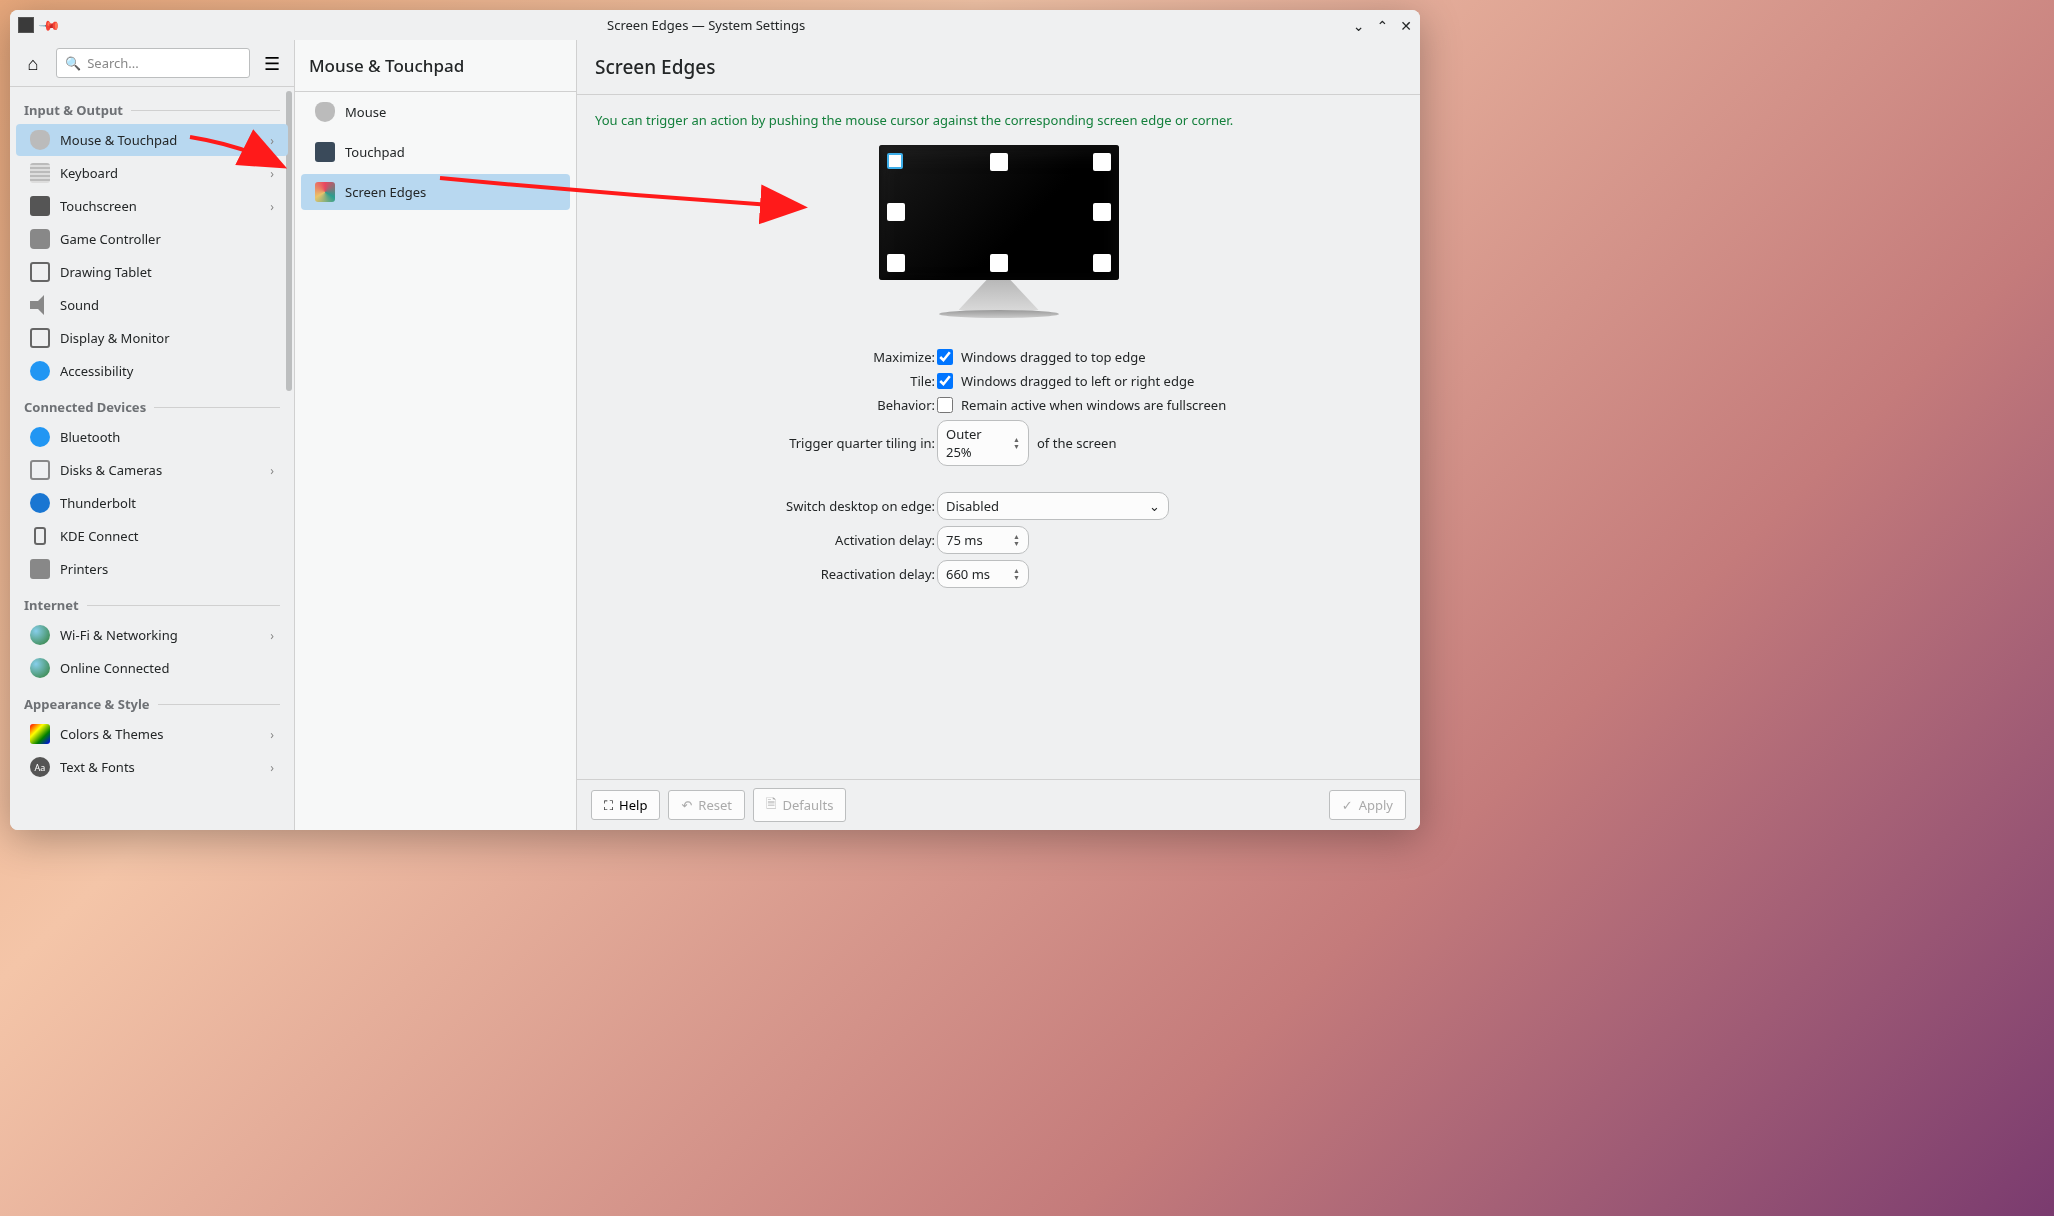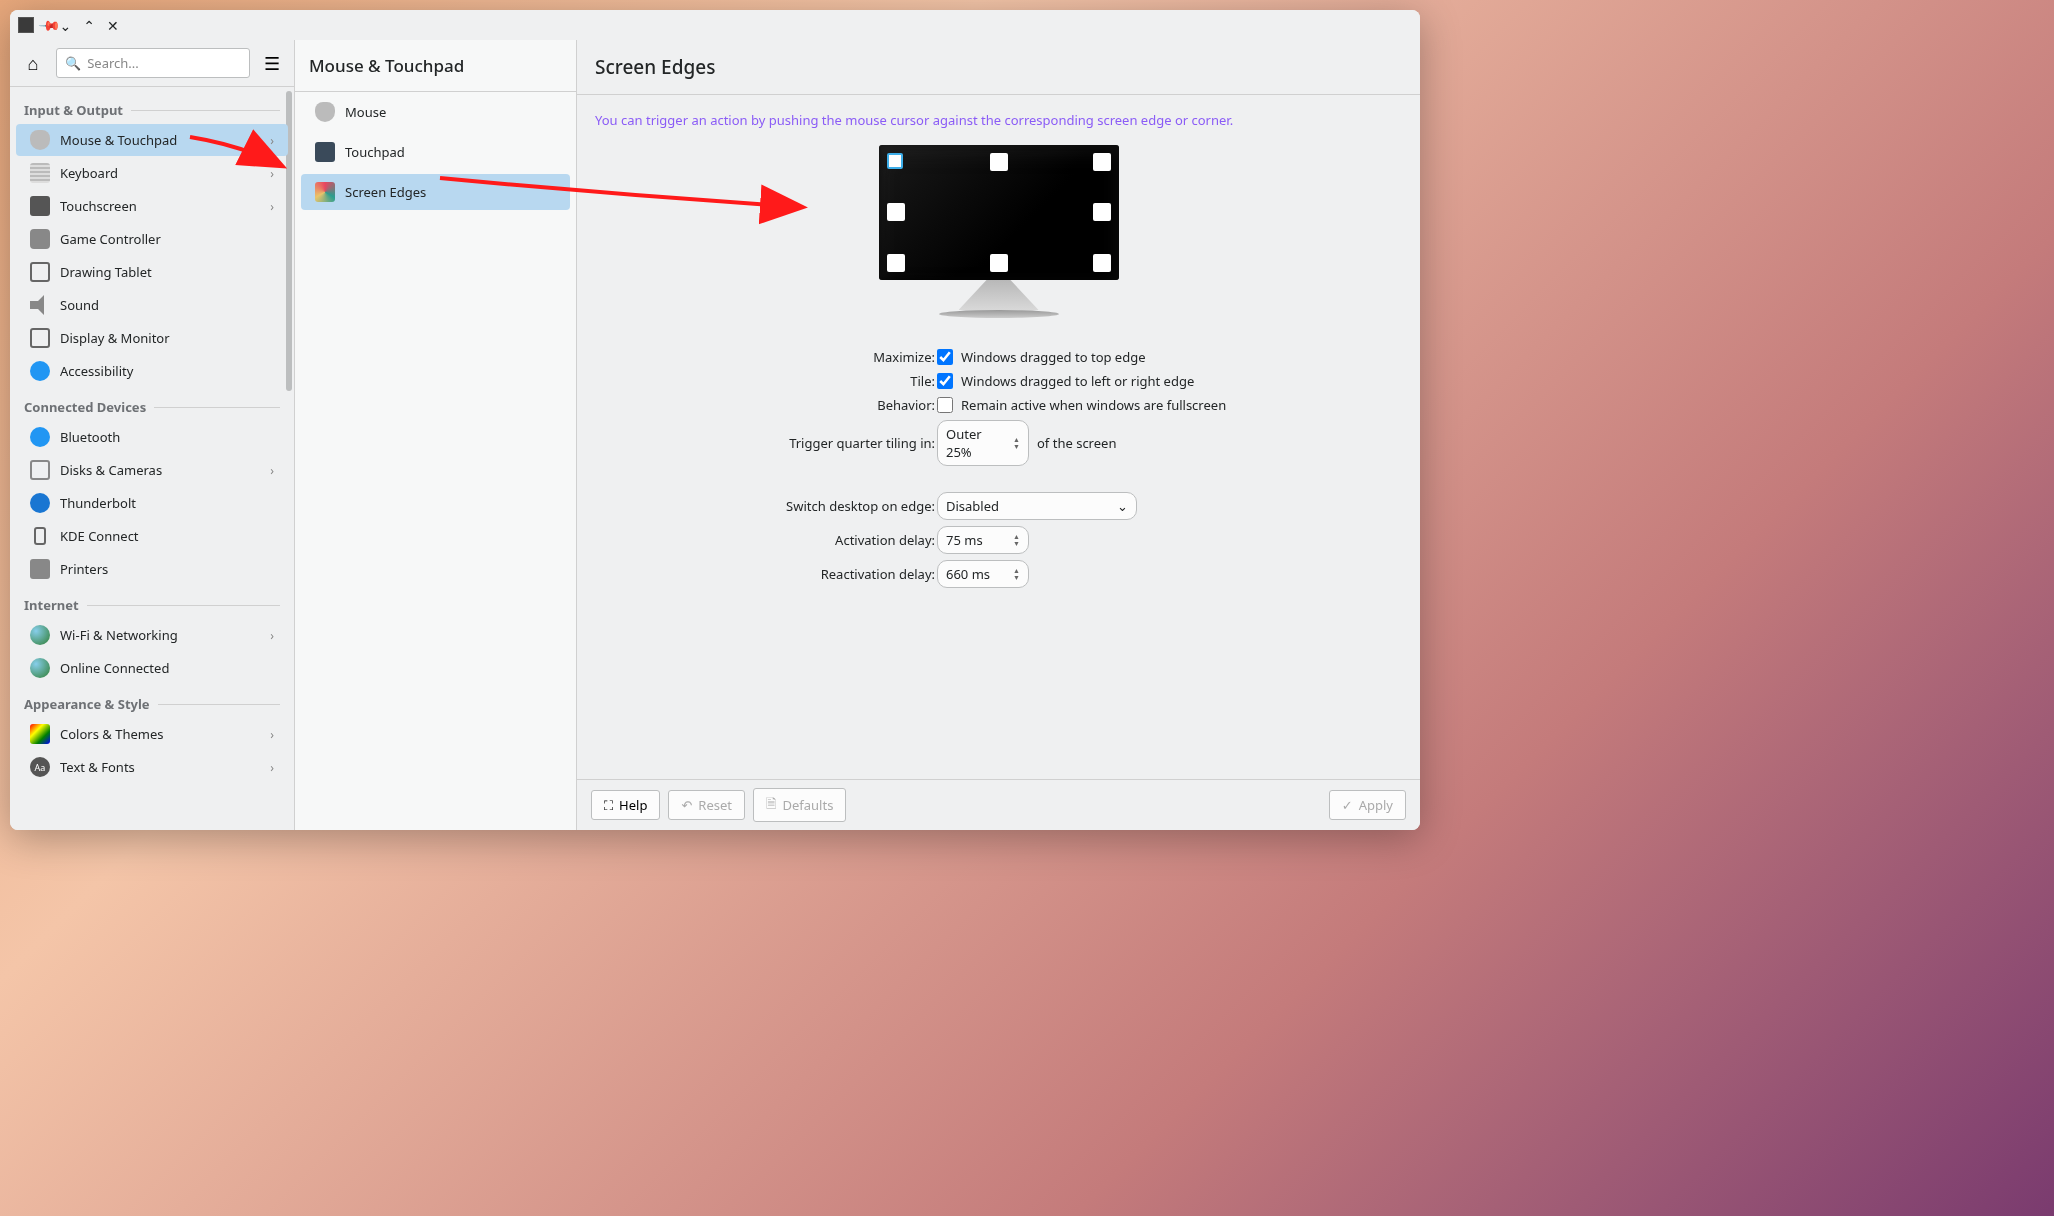--- a/index.html
+++ b/index.html
@@ -39,21 +39,21 @@
 .middle { width: 282px; background: #f7f8f8; border-right: 1px solid #d0d0d0; display: flex; flex-direction: column; }
 .middle-header { padding: 14px 14px; font-size: 17px; font-weight: 500; color: #232627; border-bottom: 1px solid #d0d0d0; }
 .sub-item { display: flex; align-items: center; padding: 8px 14px; margin: 2px 6px; font-size: 13px; color: #232627; border-radius: 4px; gap: 10px; }
 .sub-item .sicon { width: 20px; height: 20px; display: flex; align-items: center; justify-content: center; }
 .sub-item.selected { background: #b8d8f0; }
 
 
 .main { flex: 1; background: #eff0f1; display: flex; flex-direction: column; }
 .main-header { padding: 14px 18px; font-size: 19px; font-weight: 500; color: #232627; border-bottom: 1px solid #d0d0d0; }
 .main-body { flex: 1; padding: 16px 18px; overflow-y: auto; }
-.desc { font-size: 13px; color: #8b5cf6; margin-bottom: 16px; }
+.desc { font-size: 13px; color: #15803d; margin-bottom: 16px; }
 
 .monitor-wrap { display: flex; justify-content: center; margin-bottom: 30px; }
 .monitor { width: 240px; position: relative; }
 .screen { width: 240px; height: 135px; background: linear-gradient(135deg, #1a1a1a 0%, #000 60%); border-radius: 3px; position: relative; box-shadow: inset 0 8px 20px rgba(50,50,50,0.3), inset 0 -2px 6px rgba(0,0,0,0.8); }
 .hotspot { position: absolute; width: 18px; height: 18px; background: #fff; border-radius: 2px; }
 .hotspot.sel { background: #fff; border: 2px solid #3daee9; width: 16px; height: 16px; }
 .hs-tl { top: 8px; left: 8px; } .hs-t { top: 8px; left: 111px; } .hs-tr { top: 8px; right: 8px; }
 .hs-l { top: 58px; left: 8px; } .hs-r { top: 58px; right: 8px; }
 .hs-bl { bottom: 8px; left: 8px; } .hs-b { bottom: 8px; left: 111px; } .hs-br { bottom: 8px; right: 8px; }
 .stand { width: 80px; height: 30px; background: linear-gradient(#b8b8b8, #d8d8d8); margin: 0 auto; clip-path: polygon(35% 0, 65% 0, 100% 100%, 0 100%); }
@@ -61,21 +61,21 @@
 
 .form { display: grid; grid-template-columns: 340px auto; gap: 6px 2px; align-items: center; font-size: 13px; color: #232627; }
 .form-label { text-align: right; white-space: nowrap; }
 .form-val { display: flex; align-items: center; gap: 8px; }
 .form-spacer { grid-column: 1 / -1; height: 14px; }
 input[type=checkbox] { width: 16px; height: 16px; }
 .spinbox, .combo { border: 1px solid #bcbebf; border-radius: 10px; background: #fcfcfc; padding: 4px 8px; font-size: 13px; display: flex; align-items: center; gap: 8px; }
 .spinbox { width: 92px; justify-content: space-between; }
 .spin-btns { display: flex; flex-direction: column; font-size: 7px; line-height: 7px; color: #666; }
 .combo { justify-content: space-between; }
-.combo.wide { width: 200px; align-items: flex-end; }
+.combo.wide { width: 232px; align-items: flex-end; }
 
 .footer { border-top: 1px solid #d0d0d0; padding: 8px 14px; display: flex; gap: 8px; align-items: center; }
 .btn { border: 1px solid #bcbebf; border-radius: 3px; background: #fcfcfc; padding: 5px 12px; font-size: 13px; display: flex; align-items: center; gap: 6px; }
 .btn.disabled { color: #aaa; }
 .spacer { flex: 1; }
 svg.arrow-svg { position: absolute; top: 0; left: 0; overflow: visible; pointer-events: none; }
 
 
 .sw { width: 20px; height: 20px; border-radius: 3px; display: inline-block; }
 .earth { background: radial-gradient(circle at 30% 30%, #87ceeb, #2e7d32); border-radius: 50%; }
@@ -100,20 +100,21 @@
 </head>
 <body>
 
 <div class="window">
 
   <div class="titlebar">
     <div class="titlebar-left">
       <span class="titlebar-icon"></span>
       <span class="pin-icon">📌</span>
     </div>
+    <div class="titlebar-title">Screen Edges — System Settings</div>
     <div class="titlebar-controls">
       <span>⌄</span>
       <span>⌃</span>
       <span>✕</span>
     </div>
   </div>
 
   <div class="content">
 
     <div class="sidebar">

